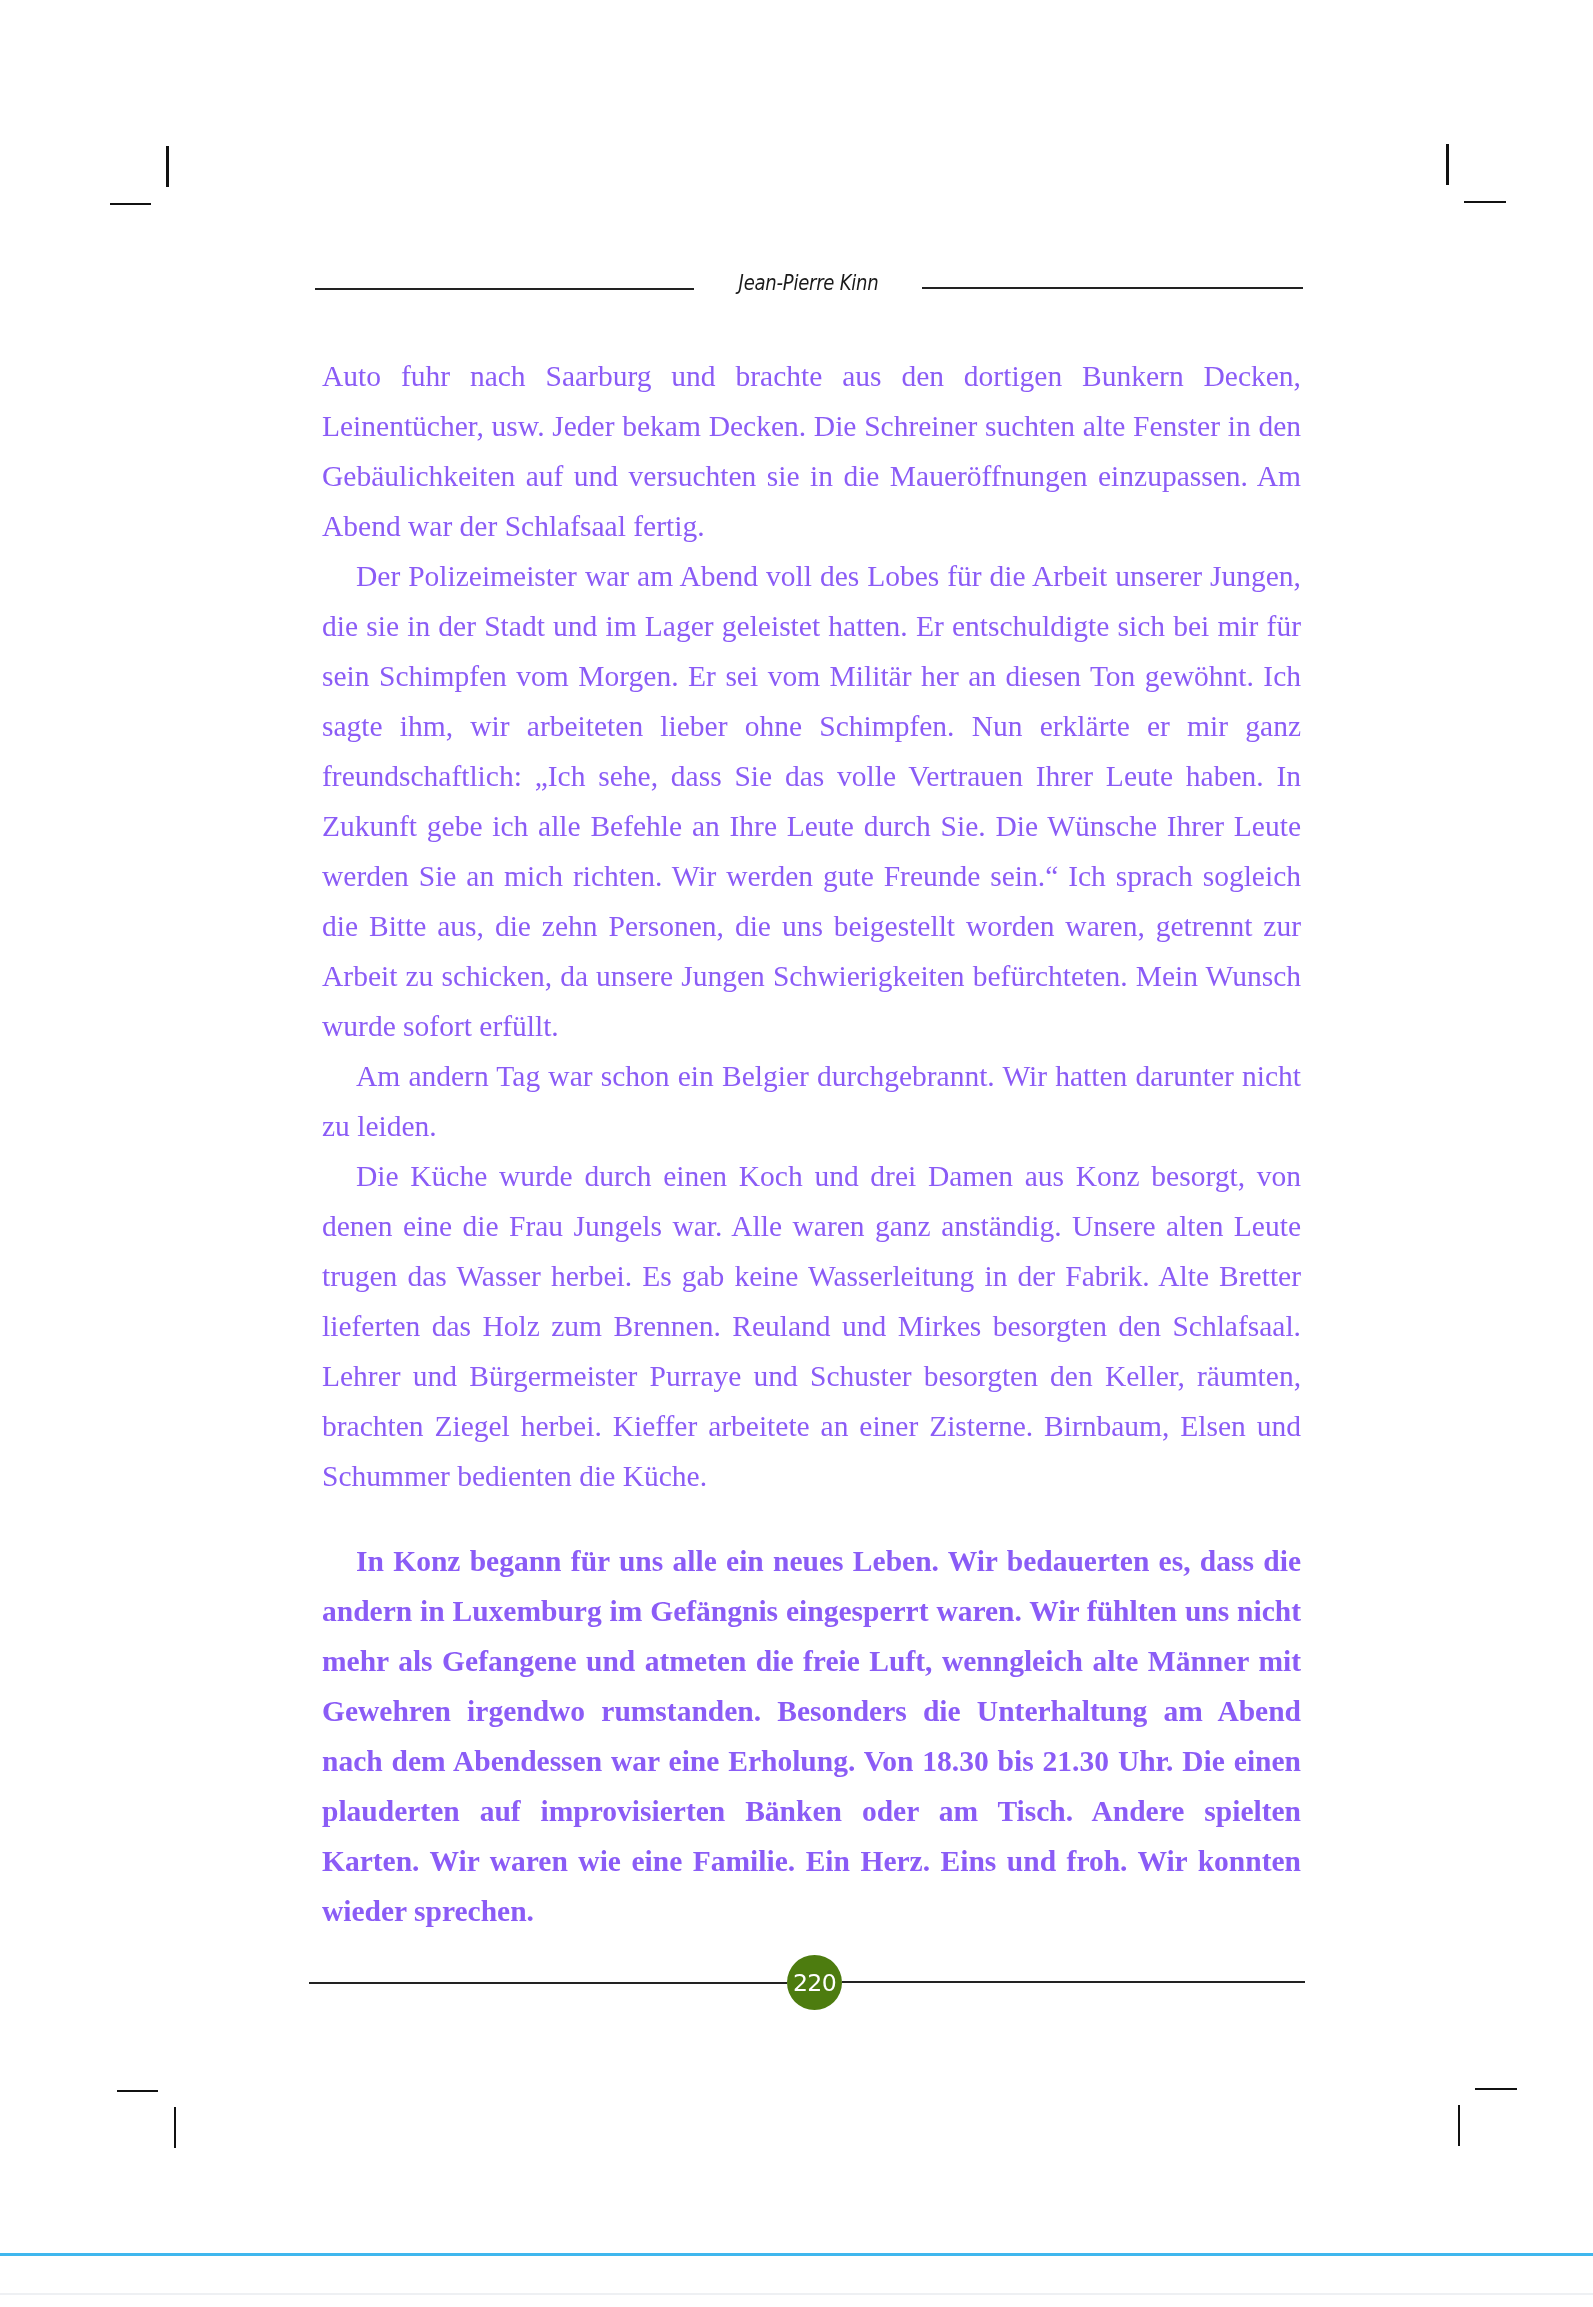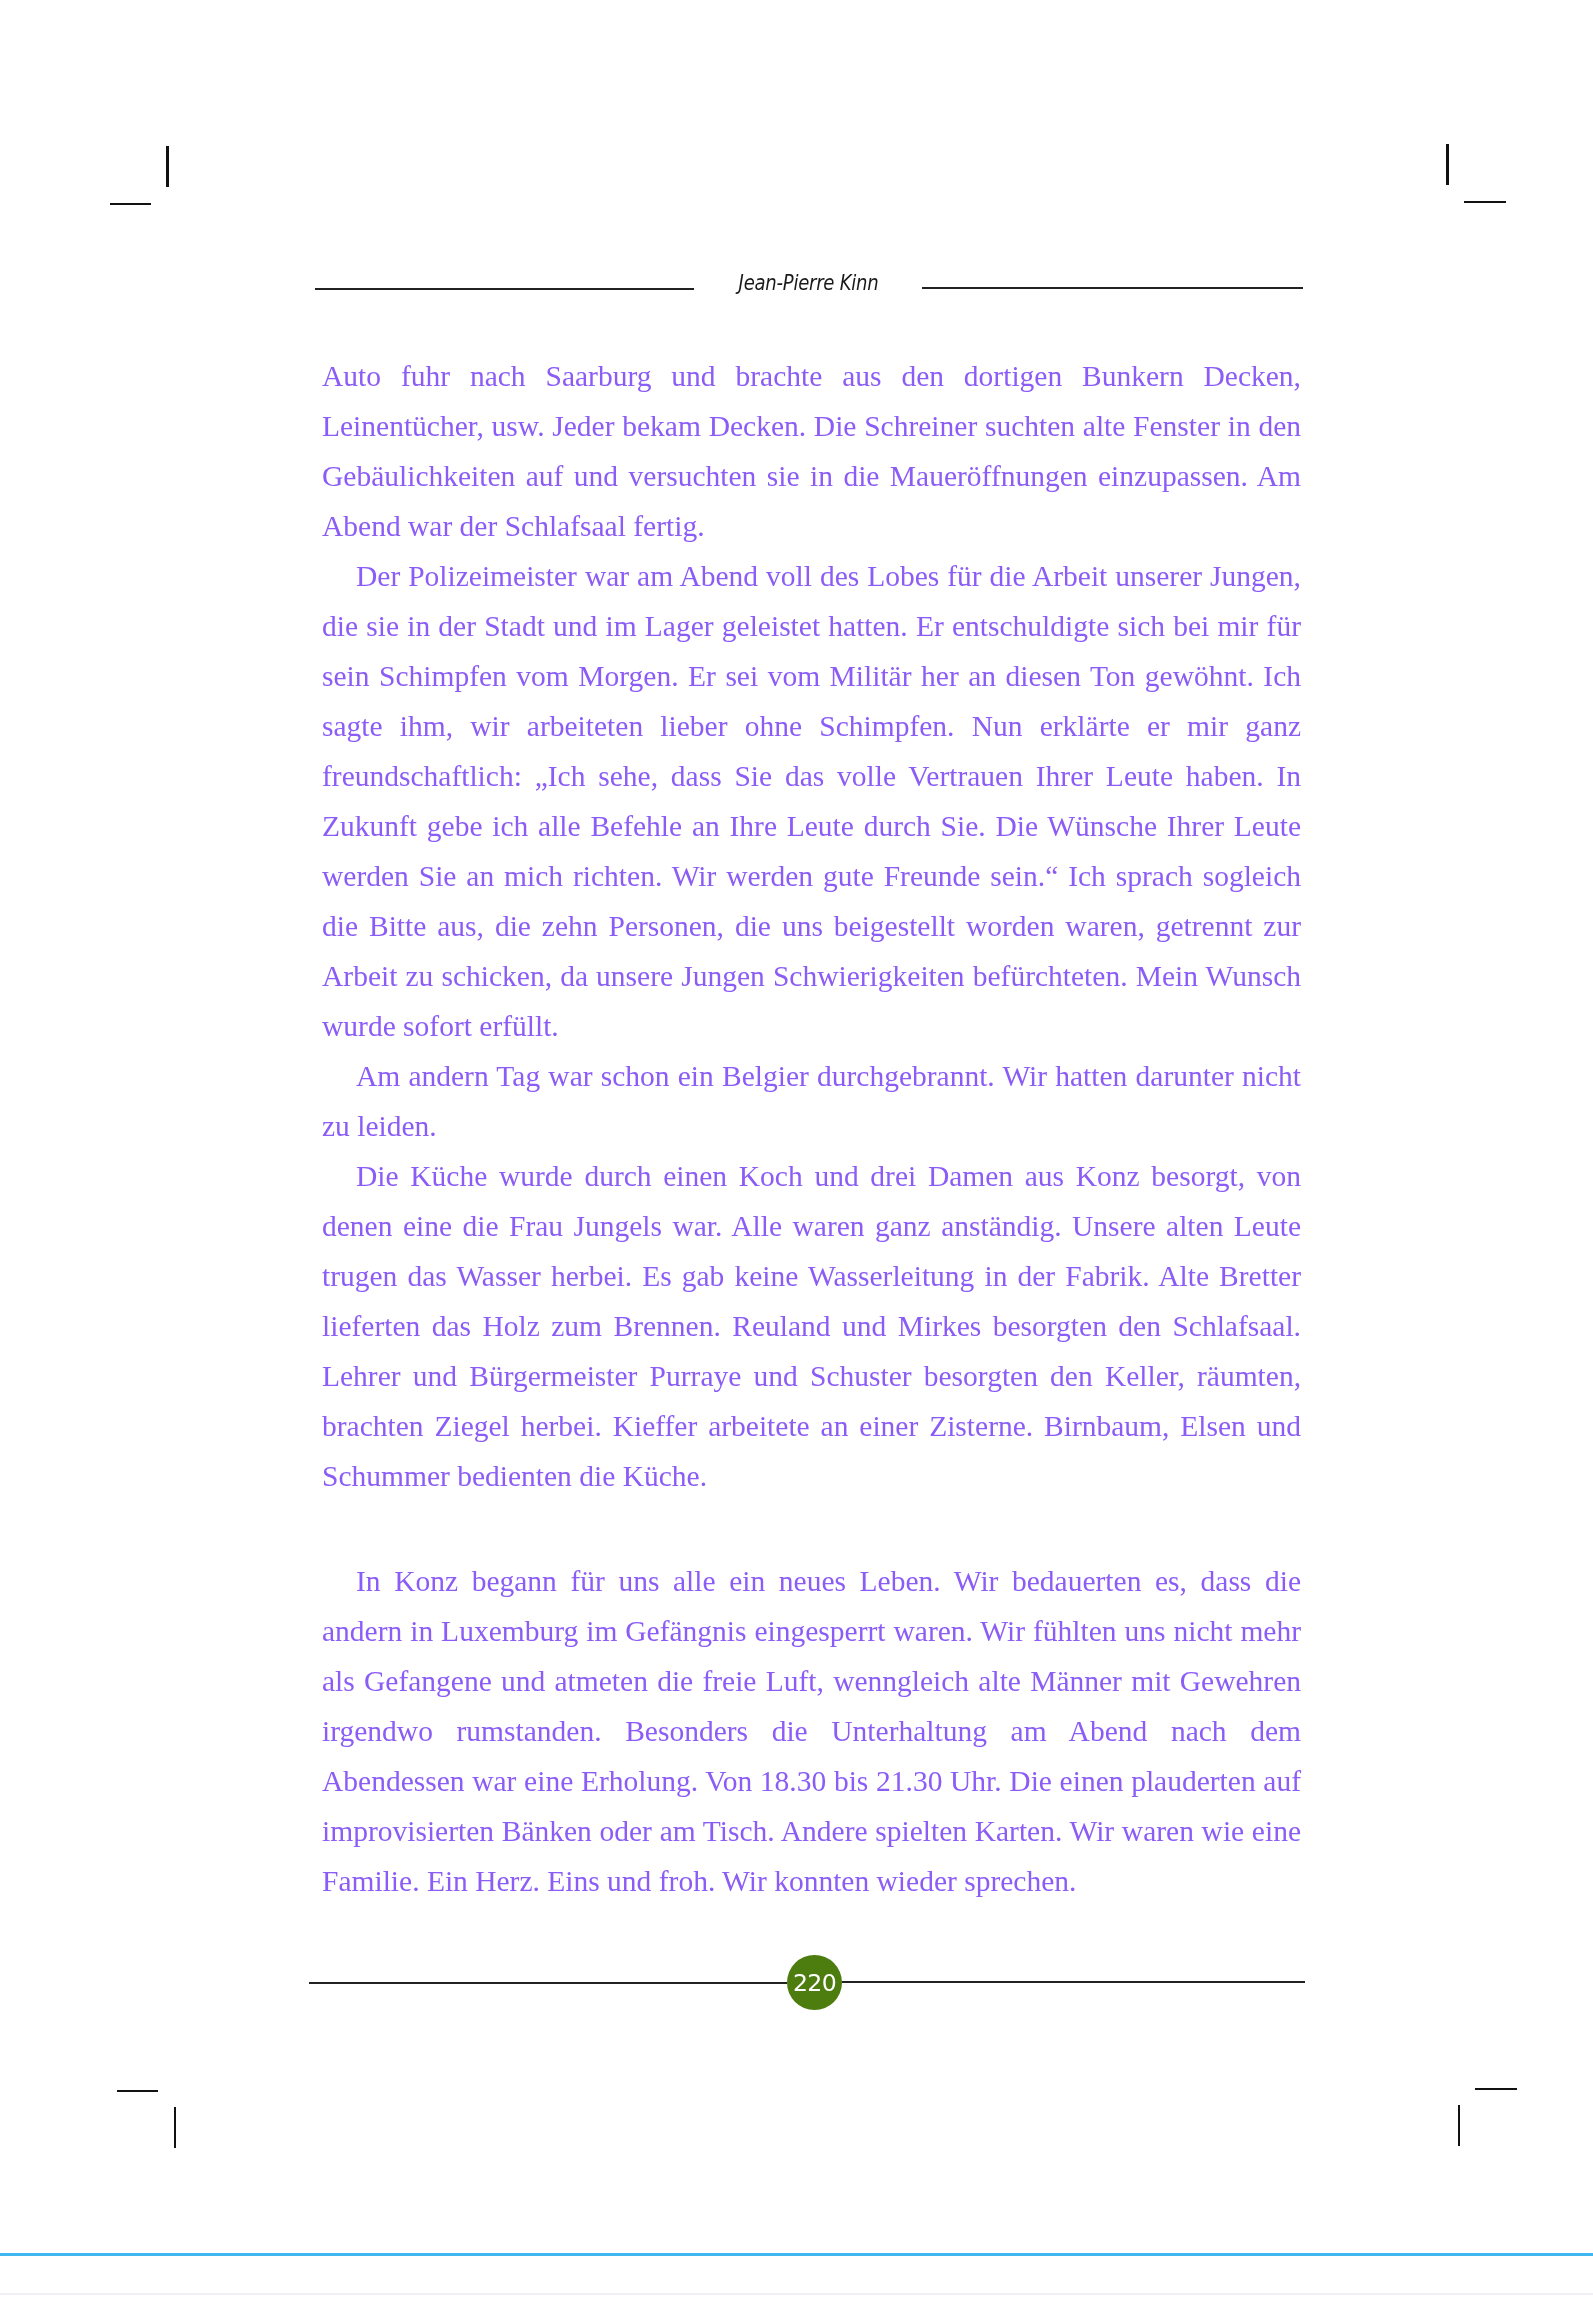--- a/index.html
+++ b/index.html
@@ -15,21 +15,21 @@
     transform: scaleX(0.82); color: #1a1a1a; letter-spacing: -0.3px;
   }
   .body-text {
     position: absolute; left: 322px; top: 351px; width: 979px;
     font-family: "Liberation Serif", serif; font-size: 29.5px; line-height: 50px;
     text-align: justify; color: #8b5cf6;
     hyphens: manual;
   }
   .body-text p { margin: 0; text-indent: 34px; }
   .body-text p.first { text-indent: 0; }
-  .body-text p.section-break { margin-top: 55px; }
+  .body-text p.section-break { margin-top: 35px; font-weight: bold; }
   .page-number {
     position: absolute; left: 787px; top: 1955px; width: 55px; height: 55px;
     border-radius: 50%; background: #4d7c0f;
     display: flex; align-items: center; justify-content: center;
     color: #ffffff; font-family: "DejaVu Sans", sans-serif; font-size: 23.6px;
     letter-spacing: -0.7px;
   }
   .scan-line-blue { position: absolute; left: 0; width: 1594px; top: 2253px; height: 3.3px; background: #3fb7ee; }
   .scan-line-grey { position: absolute; left: 0; width: 1594px; top: 2293px; height: 2px; background: #eef0f3; }
 </style>

